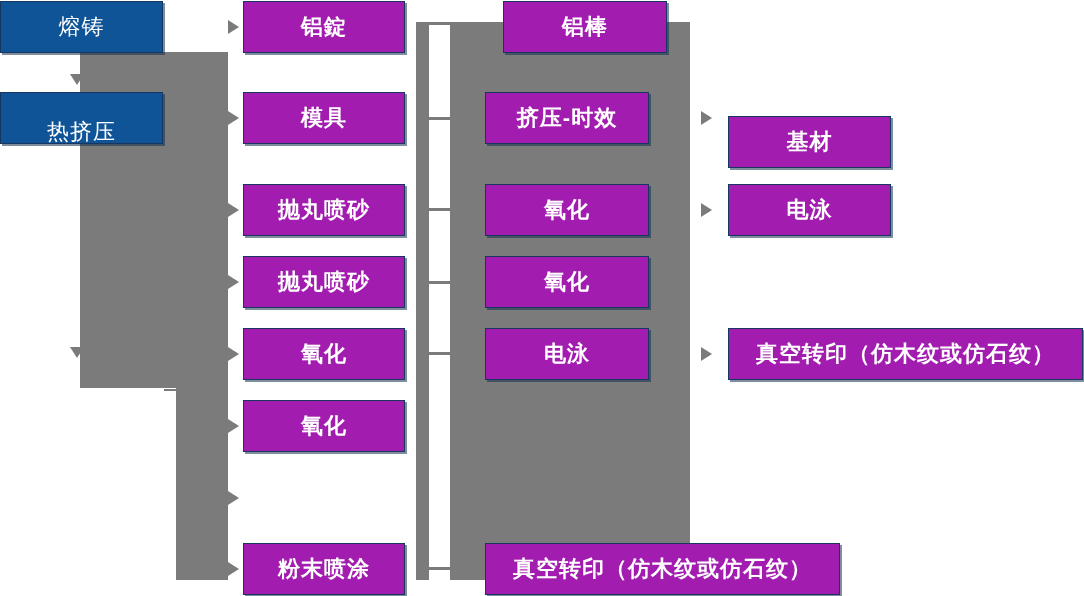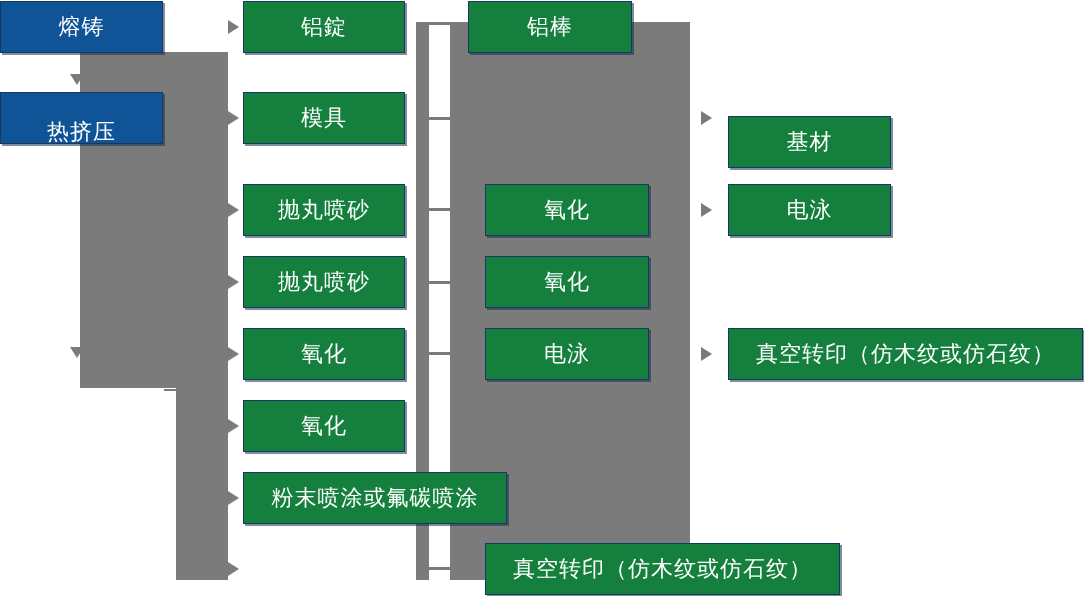--- a/index.html
+++ b/index.html
@@ -39,21 +39,21 @@
     display:flex;
     align-items:center;
     justify-content:center;
     color:#ffffff;
     font-size:22px;
     letter-spacing:1px;
     white-space:nowrap;
     box-shadow:2px 2px 0 rgba(20,50,80,.55);
   }
   .node.dark{background:#0F5496;}
-  .node.bright{background:#15803d;}
+  .node.bright{background:#a21caf;font-weight:bold;}
   .node .lbl{line-height:1;}
 </style>
 </head>
 <body>
 
 <div id="stage">
 
   <div class="gray" style="left:80px;top:52px;width:148px;height:336px;"></div>
   <div class="gray" style="left:176px;top:52px;width:52px;height:528px;"></div>
   <div class="arrow-d" style="left:70px;top:74px;"></div>
@@ -100,26 +100,29 @@
   </div>
   <div class="node bright" style="left:243px;top:256px;width:162px;height:52px;">
     <span class="lbl">抛丸喷砂</span>
   </div>
   <div class="node bright" style="left:243px;top:328px;width:162px;height:52px;">
     <span class="lbl">氧化</span>
   </div>
   <div class="node bright" style="left:243px;top:400px;width:162px;height:52px;">
     <span class="lbl">氧化</span>
   </div>
-  <div class="node bright" style="left:243px;top:472px;width:264px;height:52px;">
-    <span class="lbl">粉末喷涂或氟碳喷涂</span>
+  <div class="node bright" style="left:243px;top:543px;width:162px;height:52px;">
+    <span class="lbl">粉末喷涂</span>
   </div>
 
-  <div class="node bright" style="left:468px;top:1px;width:164px;height:52px;">
+  <div class="node bright" style="left:503px;top:1px;width:164px;height:52px;">
     <span class="lbl">铝棒</span>
+  </div>
+  <div class="node bright" style="left:485px;top:92px;width:164px;height:52px;">
+    <span class="lbl">挤压-时效</span>
   </div>
   <div class="node bright" style="left:485px;top:184px;width:164px;height:52px;">
     <span class="lbl">氧化</span>
   </div>
   <div class="node bright" style="left:485px;top:256px;width:164px;height:52px;">
     <span class="lbl">氧化</span>
   </div>
   <div class="node bright" style="left:485px;top:328px;width:164px;height:52px;">
     <span class="lbl">电泳</span>
   </div>

